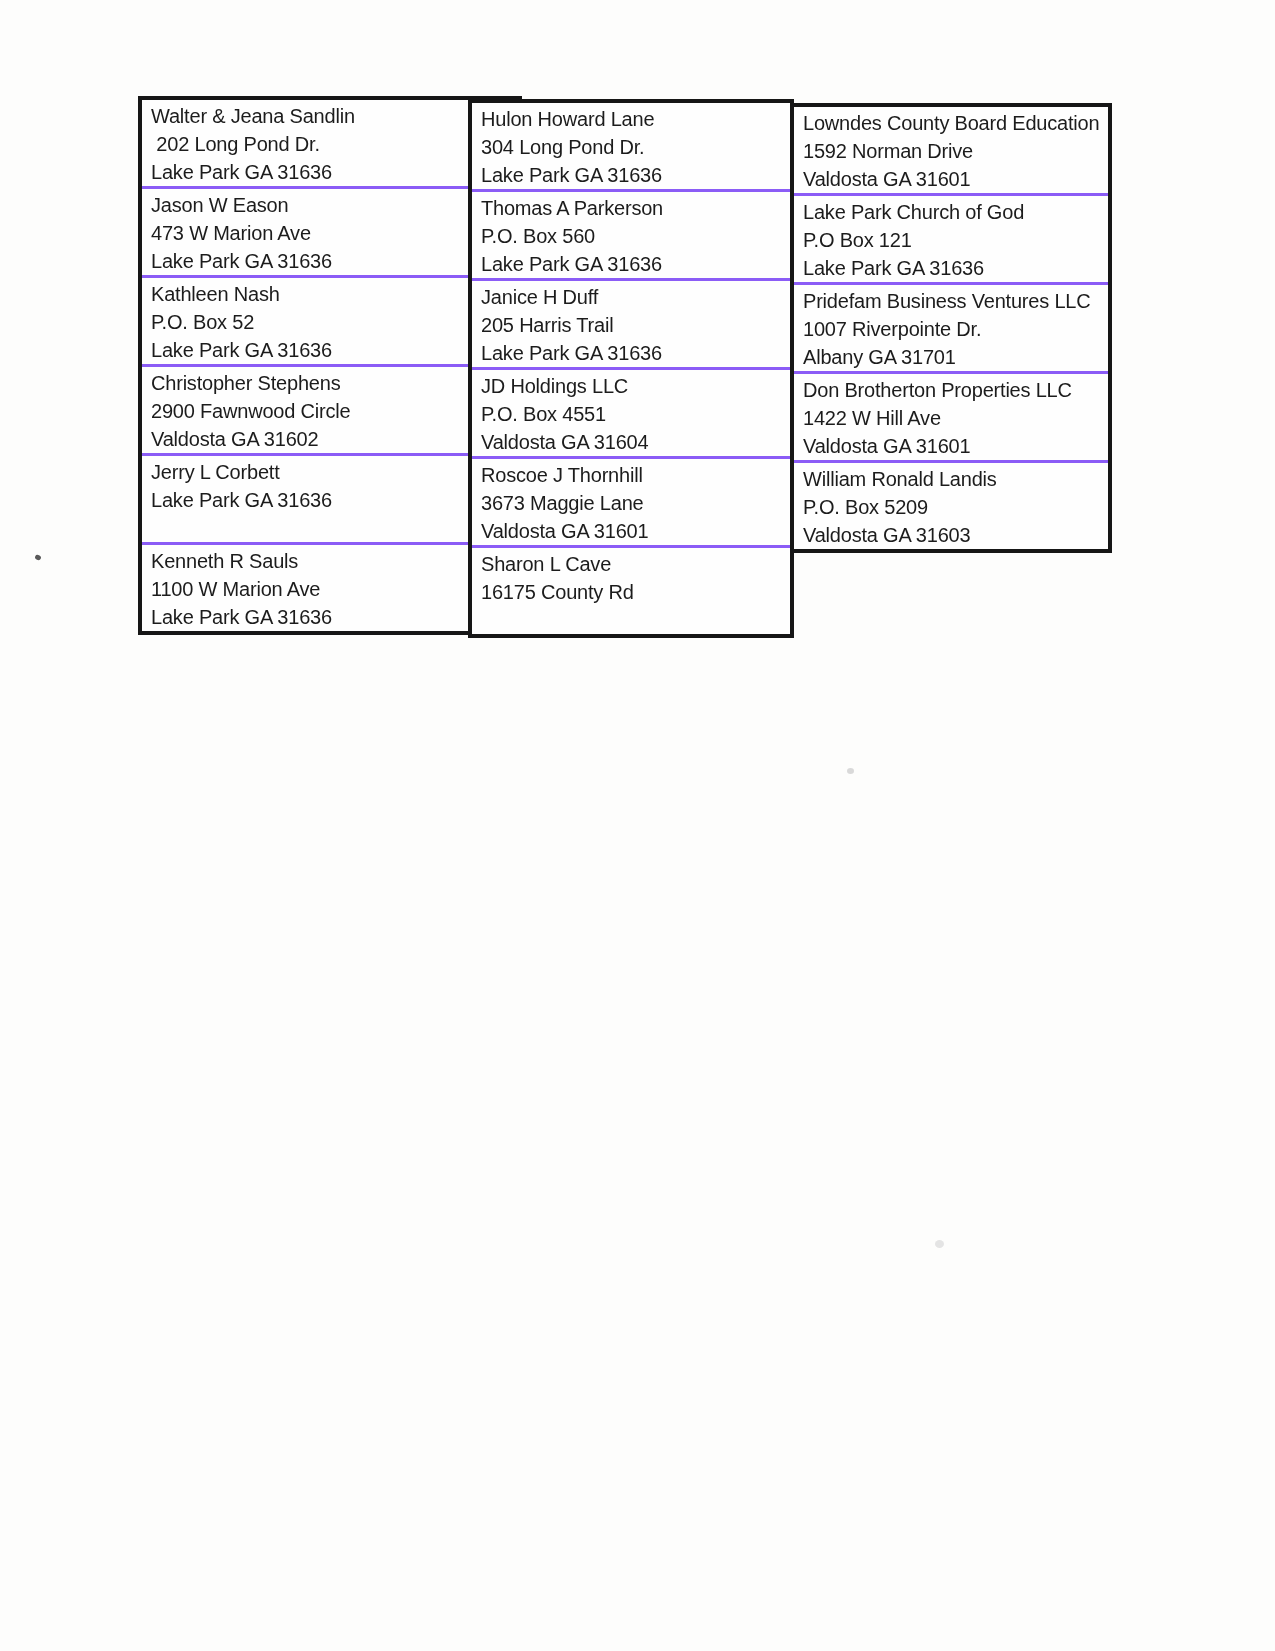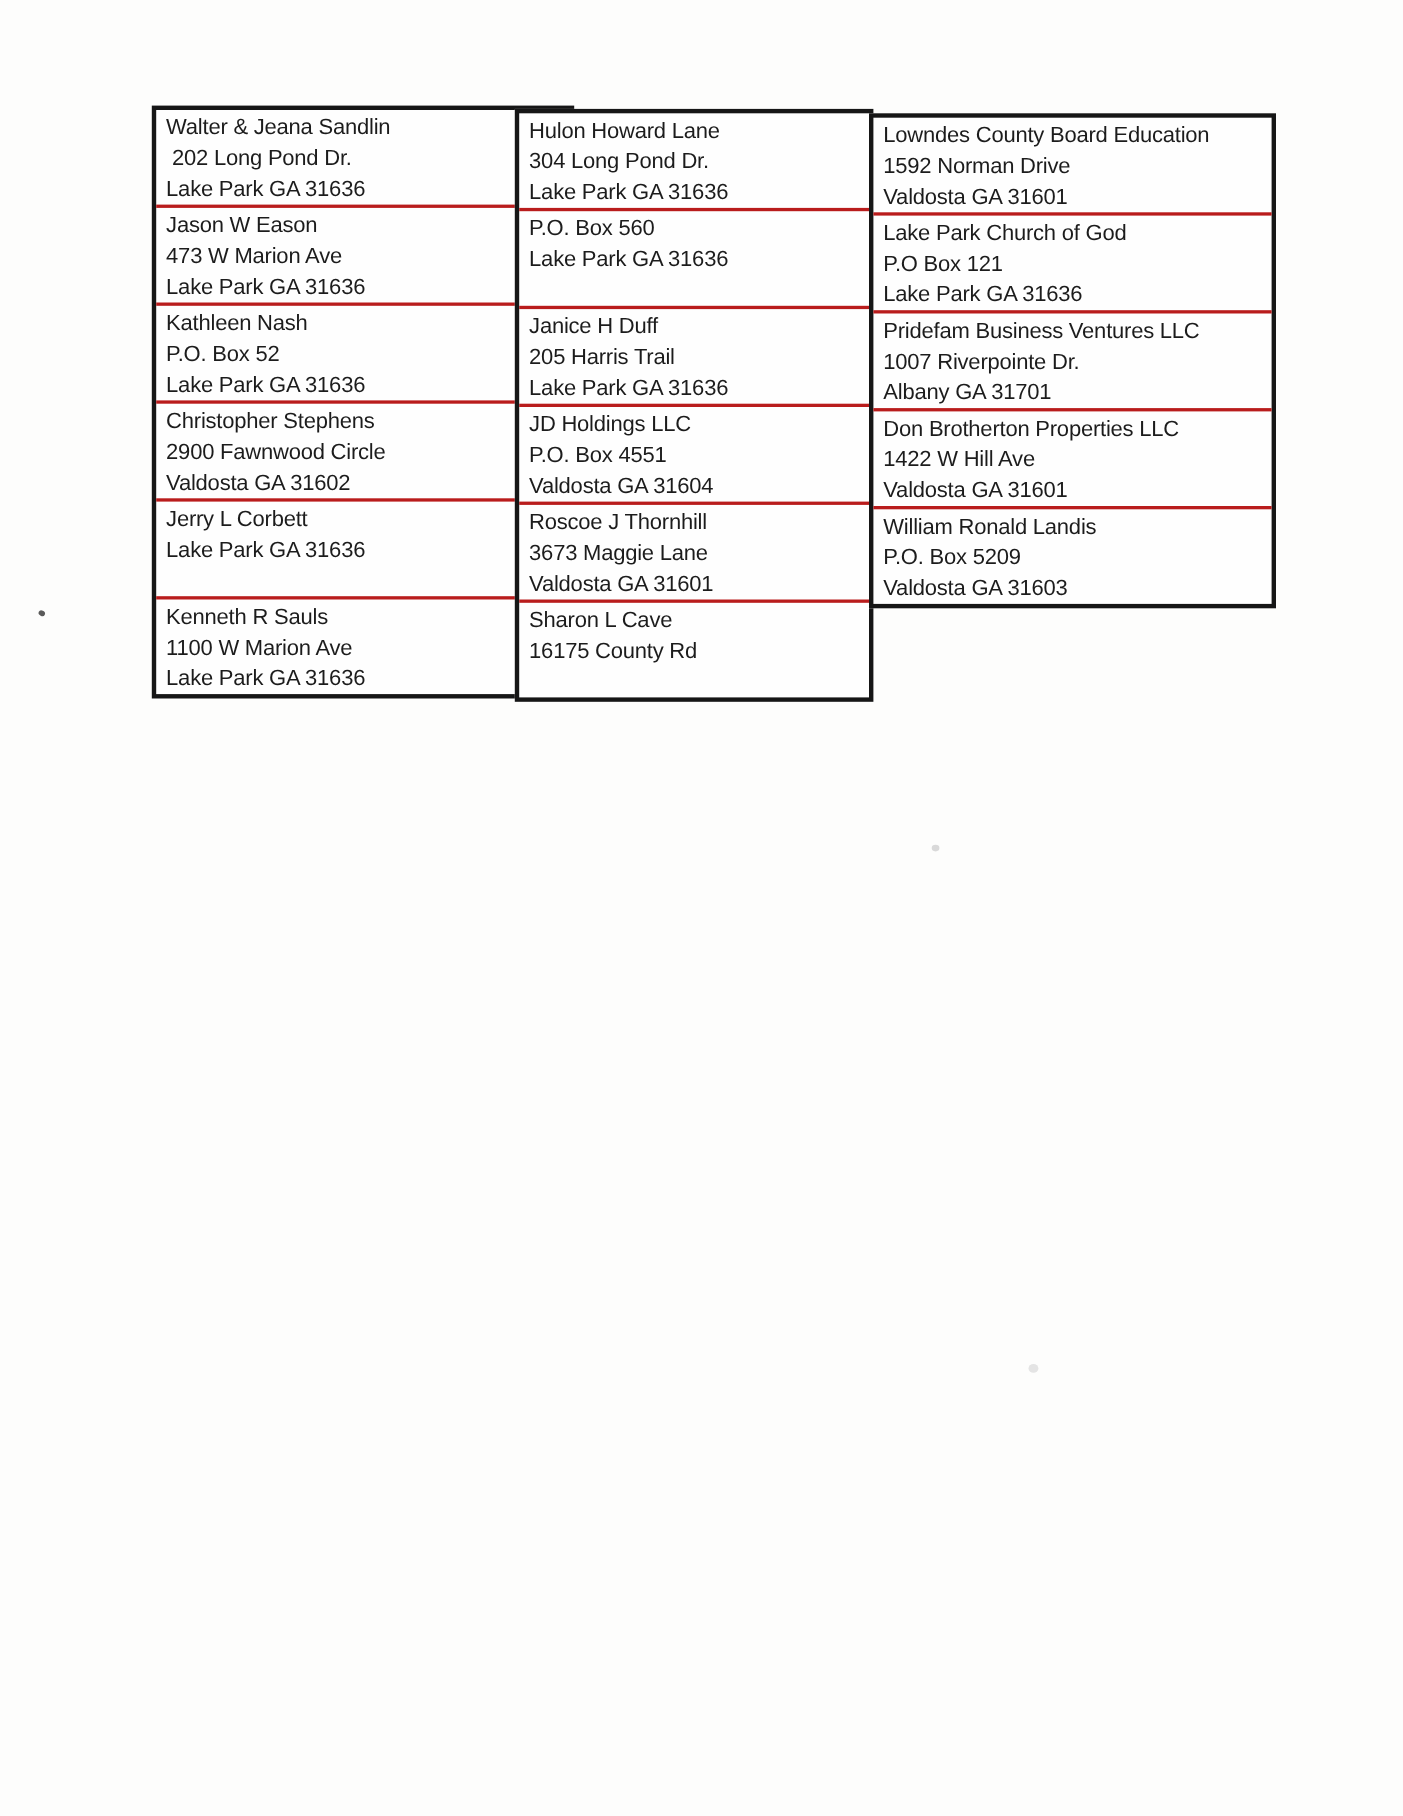--- a/index.html
+++ b/index.html
@@ -19,29 +19,29 @@
     inset: 0;
   }
   .col {
     position: absolute;
     box-sizing: border-box;
     border: 4px solid #161616;
     background: #fefefe;
   }
   .col-1 { left: 138px; top: 96px;  width: 384px; }
   .col-2 { left: 468px; top: 99px;  width: 326px; }
-  .col-3 { left: 790px; top: 103px; width: 370px; }
+  .col-3 { left: 790px; top: 103px; width: 322px; }
   .cell {
     box-sizing: content-box;
     height: 84px;
     padding: 2px 0 0 9px;
     overflow: visible;
   }
   .cell + .cell {
-    border-top: 3px solid #b91c1c;
+    border-top: 3px solid #8b5cf6;
   }
   .line {
     font-size: 20px;
     line-height: 28px;
     letter-spacing: -0.2px;
     color: #1c1c1c;
     white-space: pre;
   }
   .speck {
     position: absolute;
@@ -101,20 +101,21 @@
     </div>
   </div>
 
   <div class="col col-2">
     <div class="cell">
       <div class="line">Hulon Howard Lane</div>
       <div class="line">304 Long Pond Dr.</div>
       <div class="line">Lake Park GA 31636</div>
     </div>
     <div class="cell">
+      <div class="line">Thomas A Parkerson</div>
       <div class="line">P.O. Box 560</div>
       <div class="line">Lake Park GA 31636</div>
     </div>
     <div class="cell">
       <div class="line">Janice H Duff</div>
       <div class="line">205 Harris Trail</div>
       <div class="line">Lake Park GA 31636</div>
     </div>
     <div class="cell">
       <div class="line">JD Holdings LLC</div>

